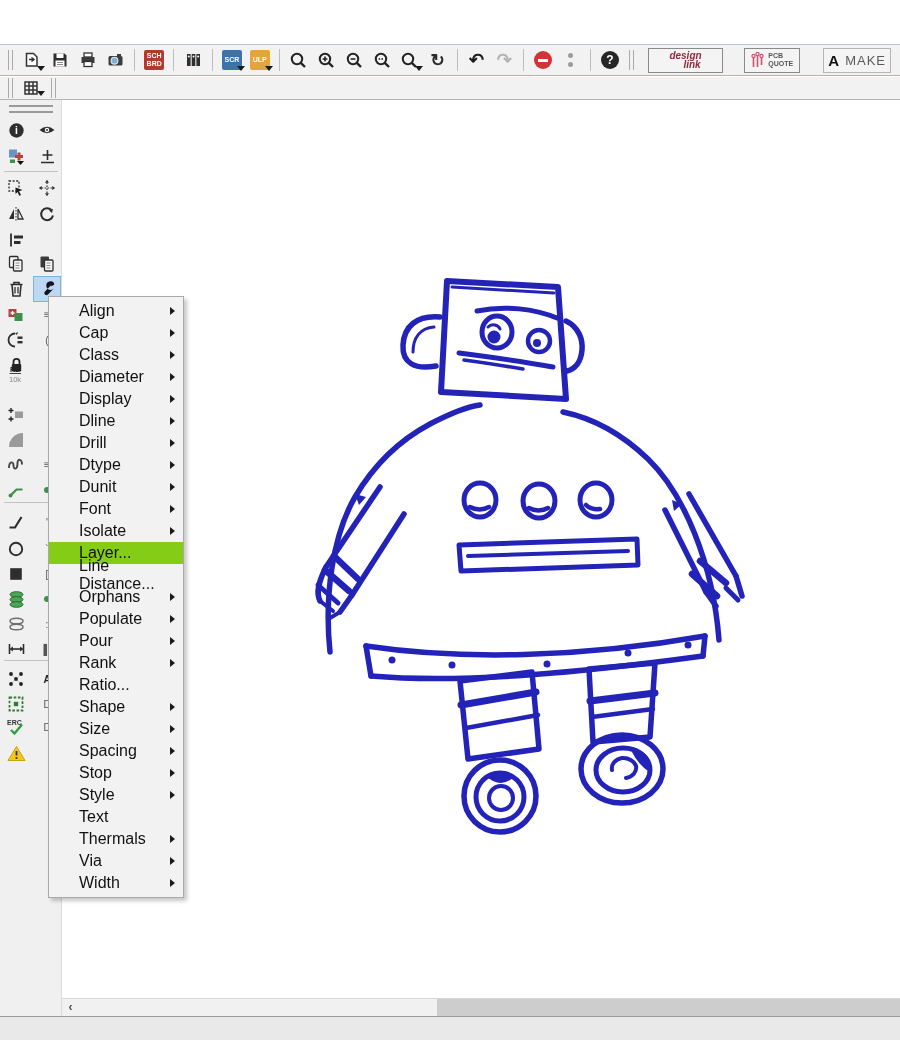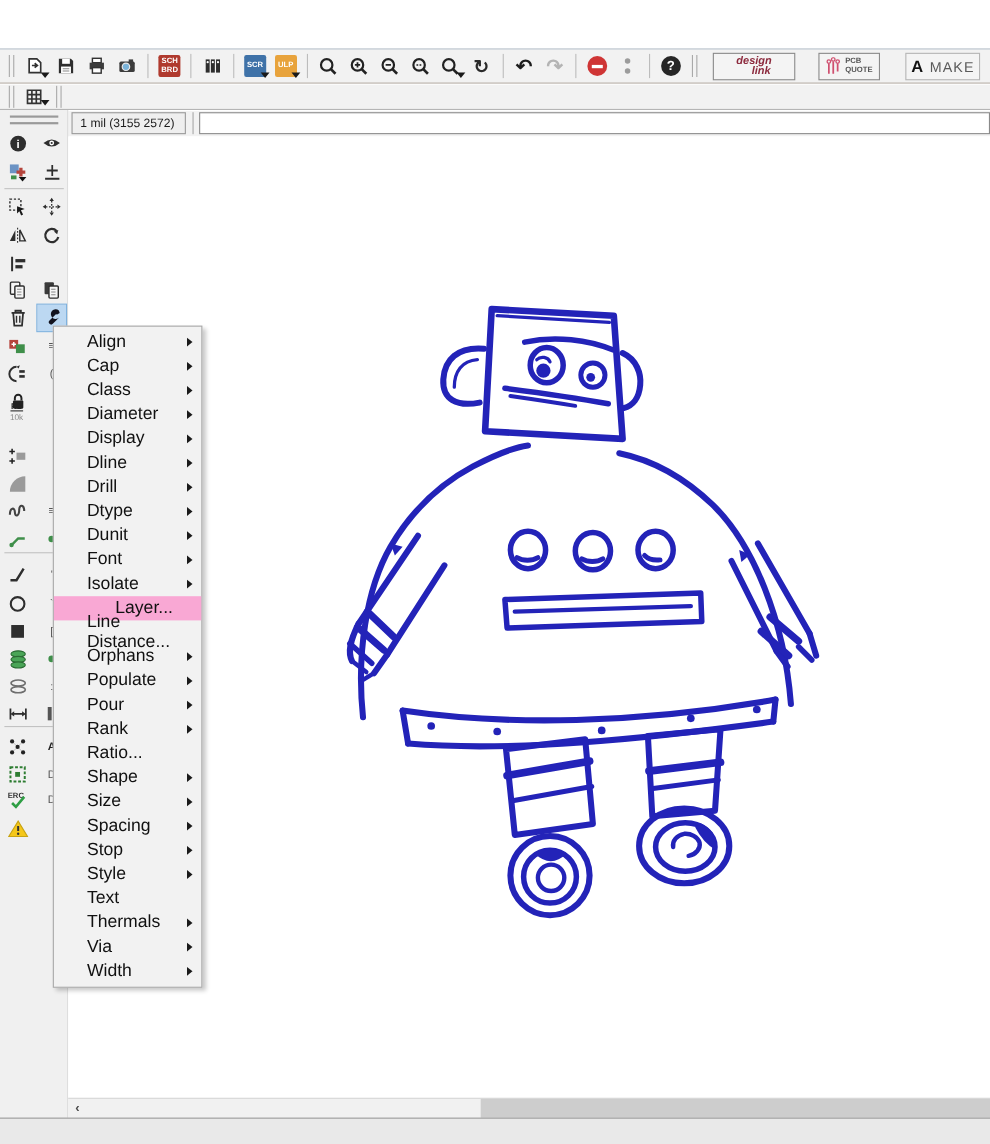--- a/index.html
+++ b/index.html
@@ -87,21 +87,21 @@
   .hs-thumb { position:absolute; left:375px; top:0; width:463px; height:18px; background:#cdcdcd; }
   .statusbar { position:absolute; left:0; top:1016px; width:900px; height:24px; background:#e9e9e9;
                border-top:1px solid #9a9a9a; }
 
   
   .context-menu { position:absolute; left:48px; top:296px; width:136px; background:#f2f2f2;
                   border:1px solid #a9a9a9; box-shadow:3px 3px 4px rgba(0,0,0,0.22);
                   padding:3px 0; z-index:10; }
   .cm-item { height:22px; display:flex; align-items:center; padding-left:30px; font-size:16px;
              color:#111; position:relative; }
-  .cm-item.hl { background:#f9a8d4;justify-content:center; }
+  .cm-item.hl { background:#84cc16; }
   .cm-arrow { position:absolute; right:8px; top:7px; width:0; height:0;
               border-left:5px solid #1a1a1a; border-top:4px solid transparent; border-bottom:4px solid transparent; }
 
   svg text { font-family:"Liberation Sans", sans-serif; }
 </style>
 </head>
 <body>
 
 <div class="app">
 
@@ -275,25 +275,20 @@
     <span class="tb-handle"></span>
     <span class="tb-btn" style="height:20px">
       <svg width="18" height="16" viewBox="0 0 18 16">
         <path d="M2 2 h12 v12 h-12 z M2 6 h12 M2 10 h12 M6 2 v12 M10 2 v12" fill="none" stroke="#333" stroke-width="1.5"></path>
       </svg>
       <span class="dd-arrow"></span>
     </span>
     <span class="tb-handle"></span>
   </div>
 
-  <div class="param-row">
-    <span class="coord-box">1 mil (3155 2572)</span>
-    <span class="param-sep"></span>
-    <input class="cmd-input" value="" style="">
-  </div>
 
   <div class="sidebar">
     <span class="sb-handle"></span>
 
     <span class="sb c1" style="top:18px">
       <svg width="17" height="17" viewBox="0 0 18 18">
         <circle cx="9" cy="9" r="7.6" fill="#2e2e2e"></circle>
         <text x="9" y="13" font-size="11" font-weight="bold" fill="#fff" text-anchor="middle">i</text>
       </svg>
     </span>

